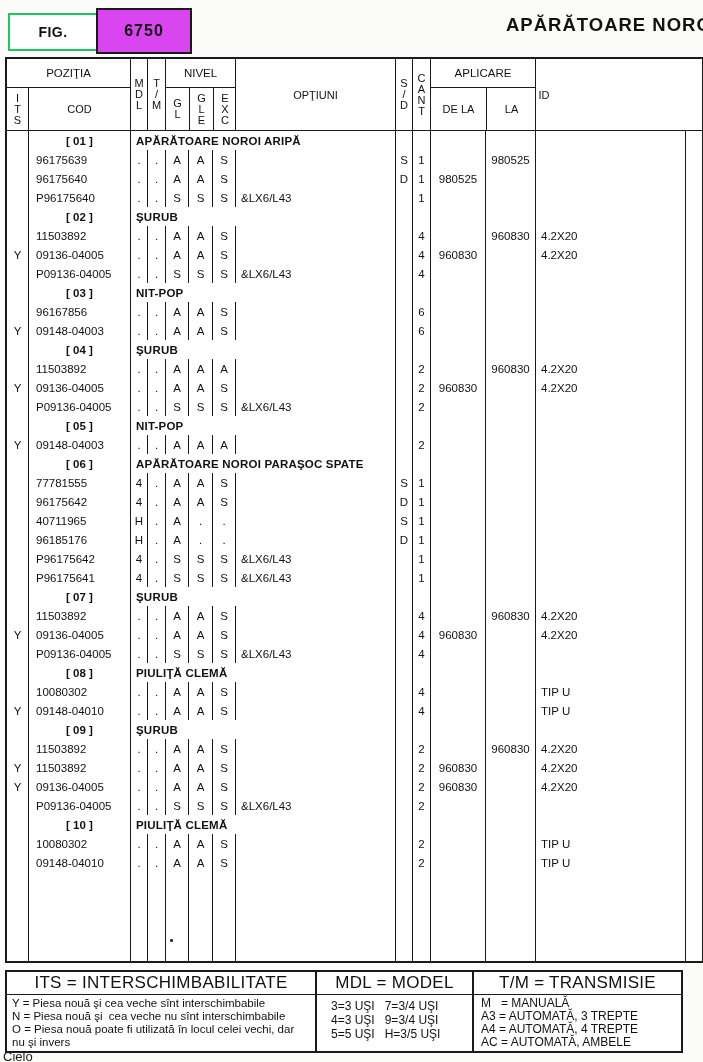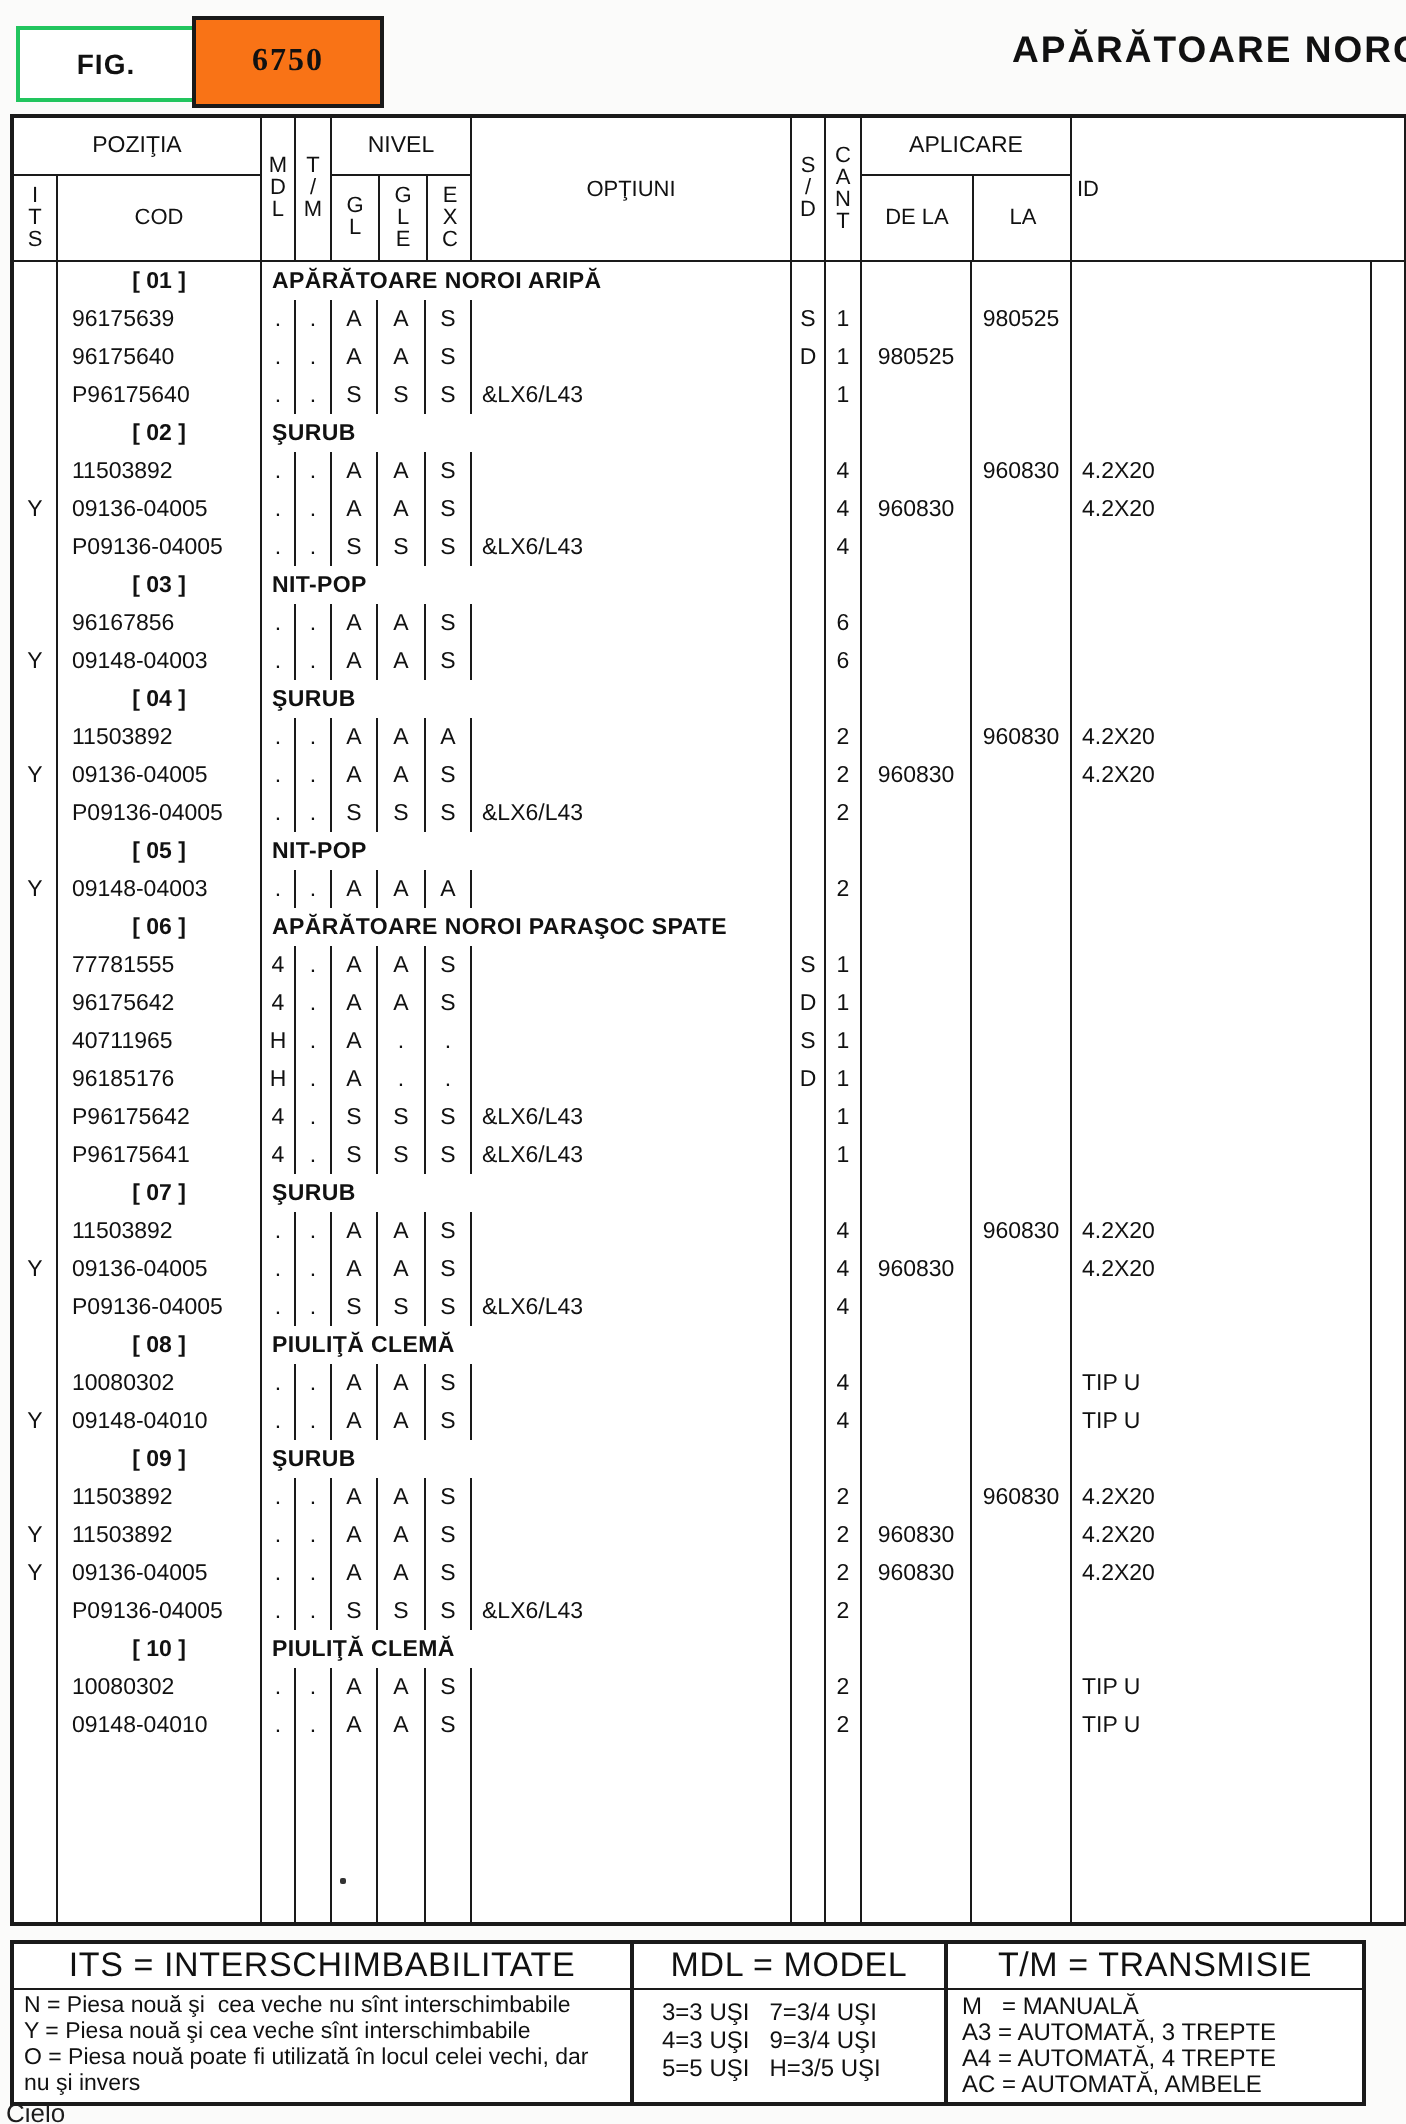--- a/index.html
+++ b/index.html
@@ -5,22 +5,22 @@
   html,body{margin:0;padding:0;}
   body{
     width:703px;height:1062px;position:relative;overflow:hidden;
     background:#fbfbfa;color:#111;
     font-family:"Liberation Sans","DejaVu Sans",sans-serif;
   }
   
   .figbar{position:absolute;left:8px;top:8px;display:flex;align-items:flex-start;}
   .fig-label{margin-top:5px;width:86px;height:34px;border:2px solid #22c55e;background:#fff;
     display:flex;align-items:center;justify-content:center;font-size:14px;font-weight:bold;letter-spacing:.5px;}
-  .fig-number{width:92px;height:42px;border:2.5px solid #1a1a1a;background:#f97316;margin-left:-2px;
-    display:flex;align-items:center;justify-content:center;font-size:16px;font-weight:bold;letter-spacing:1px;font-family:Liberation Serif, serif;}
+  .fig-number{width:92px;height:42px;border:2.5px solid #1a1a1a;background:#d946ef;margin-left:-2px;
+    display:flex;align-items:center;justify-content:center;font-size:16px;font-weight:bold;letter-spacing:1px;}
   .page-title{position:absolute;left:506px;top:14px;font-size:18.5px;font-weight:bold;
     letter-spacing:1px;white-space:nowrap;}
   
   .ptable{position:absolute;left:5px;top:57px;width:699px;border:2px solid #1a1a1a;background:#fff;box-sizing:border-box;}
   .thead{display:flex;height:71px;border-bottom:1.5px solid #1a1a1a;font-size:11px;}
   .thead > * { box-sizing:border-box;flex-shrink:0;}
   .thead > * + * { border-left:1.5px solid #1a1a1a;}
   .hspan{display:flex;align-items:center;justify-content:center;text-align:center;}
   .hgroup{display:flex;flex-direction:column;}
   .tier1{height:28px;border-bottom:1.5px solid #1a1a1a;display:flex;align-items:center;justify-content:center;font-size:11.5px;}
@@ -726,22 +726,22 @@
         <div class="cell w-obs col-obs"></div>
         <div class="cell w-id col-id"></div>
       </div>
     </div>
 </div>
 
 <div class="legend">
   <div class="lbox lbox-its">
     <div class="lhead">ITS = INTERSCHIMBABILITATE</div>
     <div class="lbody">
+      <div>Y = Piesa nouă şi cea veche sînt interschimbabile</div>
       <div>N = Piesa nouă şi  cea veche nu sînt interschimbabile</div>
-      <div>Y = Piesa nouă şi cea veche sînt interschimbabile</div>
       <div>O = Piesa nouă poate fi utilizată în locul celei vechi, dar</div>
       <div class="wrap-line">nu şi invers</div>
     </div>
   </div>
   <div class="lbox lbox-mdl">
     <div class="lhead">MDL = MODEL</div>
     <div class="lbody">
       <div>3=3 UŞI   7=3/4 UŞI</div>
       <div>4=3 UŞI   9=3/4 UŞI</div>
       <div>5=5 UŞI   H=3/5 UŞI</div>

